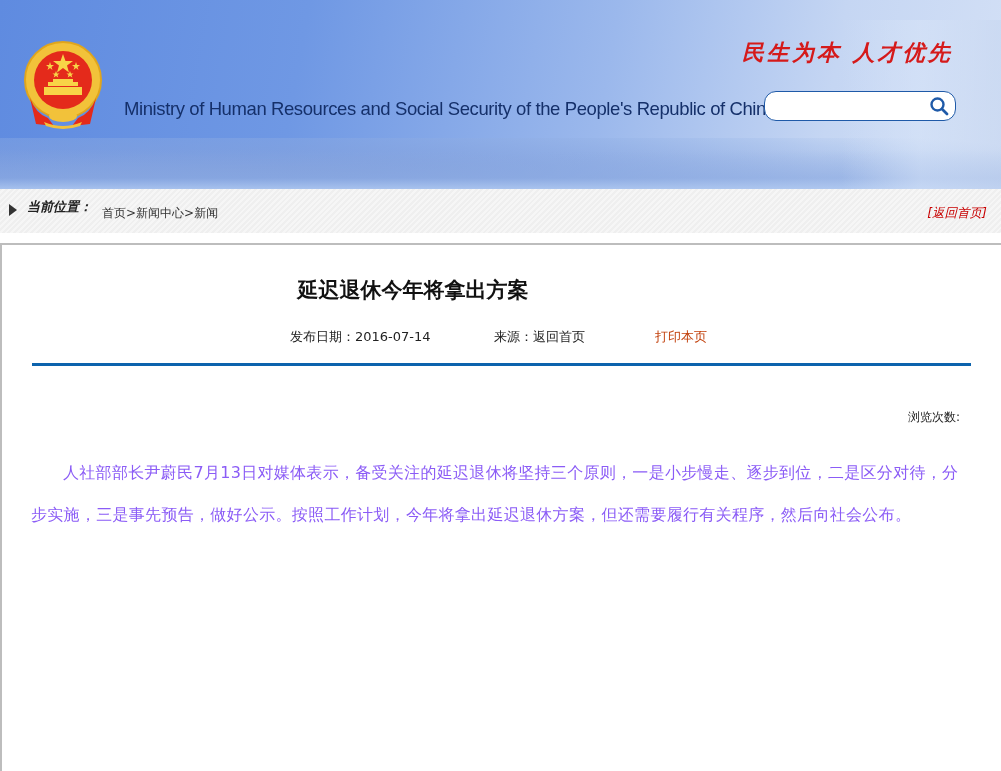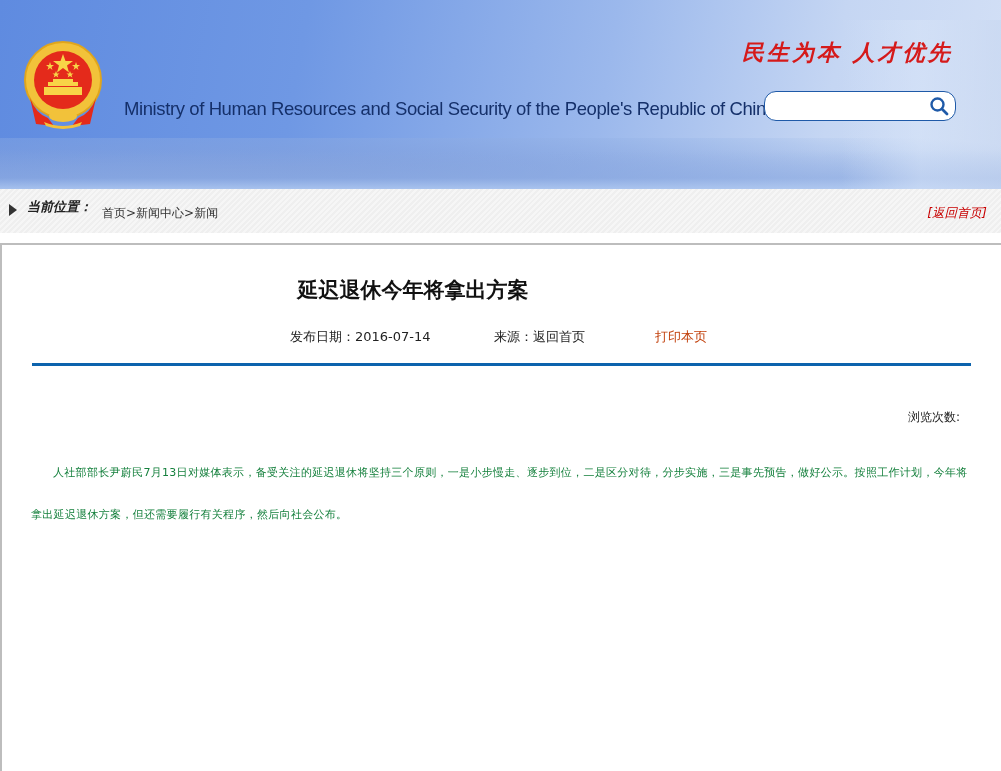--- a/index.html
+++ b/index.html
@@ -76,21 +76,21 @@
   }
   .meta { position: absolute; top: 328px; font-size: 13px; color: #222; white-space: nowrap; }
   .meta-date { left: 290px; }
   .meta-source { left: 494px; }
   .meta-print { left: 655px; color: #c2410c; text-decoration: none; cursor: pointer; }
   .rule { position: absolute; left: 32px; top: 363px; width: 939px; height: 3px; background: #0c63ad; }
   .views { position: absolute; right: 41px; top: 409px; font-size: 12px; color: #222; }
 
   .body-text {
     position: absolute; left: 31px; top: 452px; width: 940px;
-    font-family: "DejaVu Sans", sans-serif; font-size: 11px; line-height: 41.5px; color: #15803d;
+    font-family: "DejaVu Sans", sans-serif; font-size: 16px; line-height: 41.5px; color: #8b5cf6;
   }
   .body-text p { text-indent: 2em; margin-bottom: 0; letter-spacing: 0.3px; }
 </style>
 </head>
 <body>
 
 <div class="banner">
   <div class="mtn1"></div>
   <div class="mtn2"></div>
   <div class="wall"></div>

